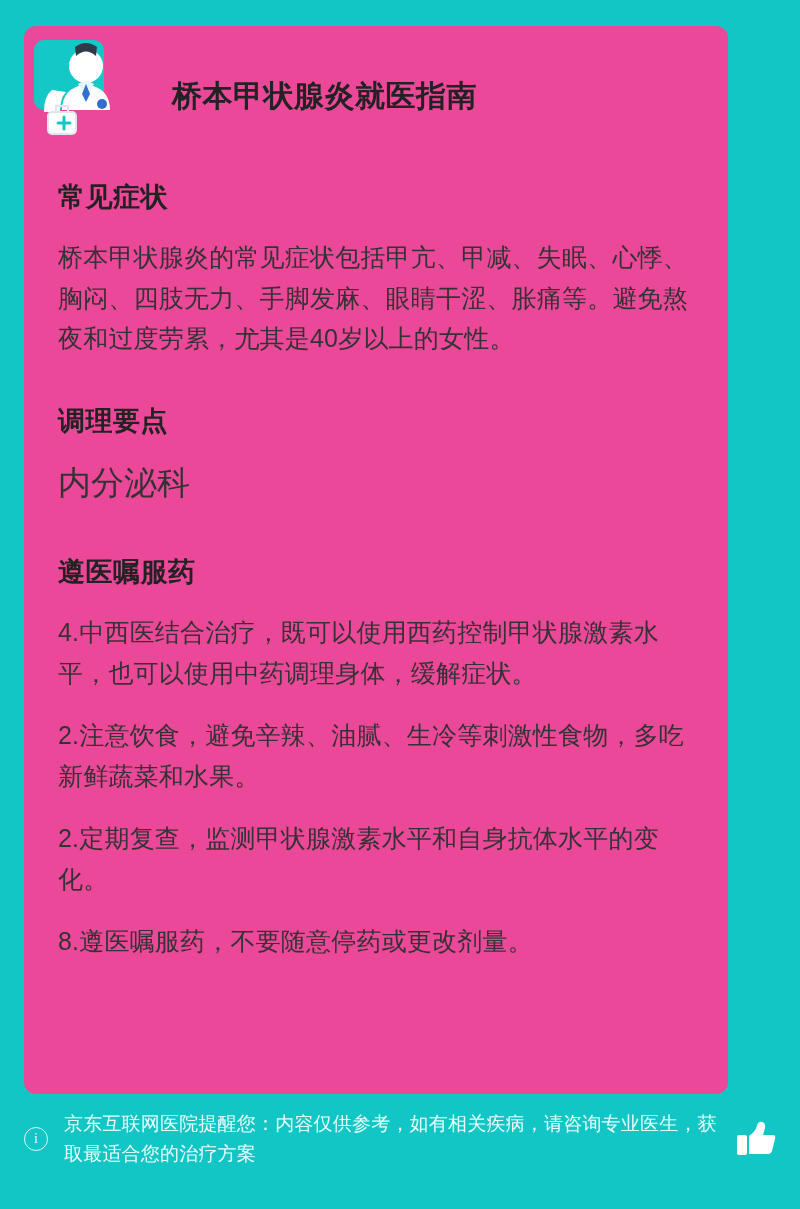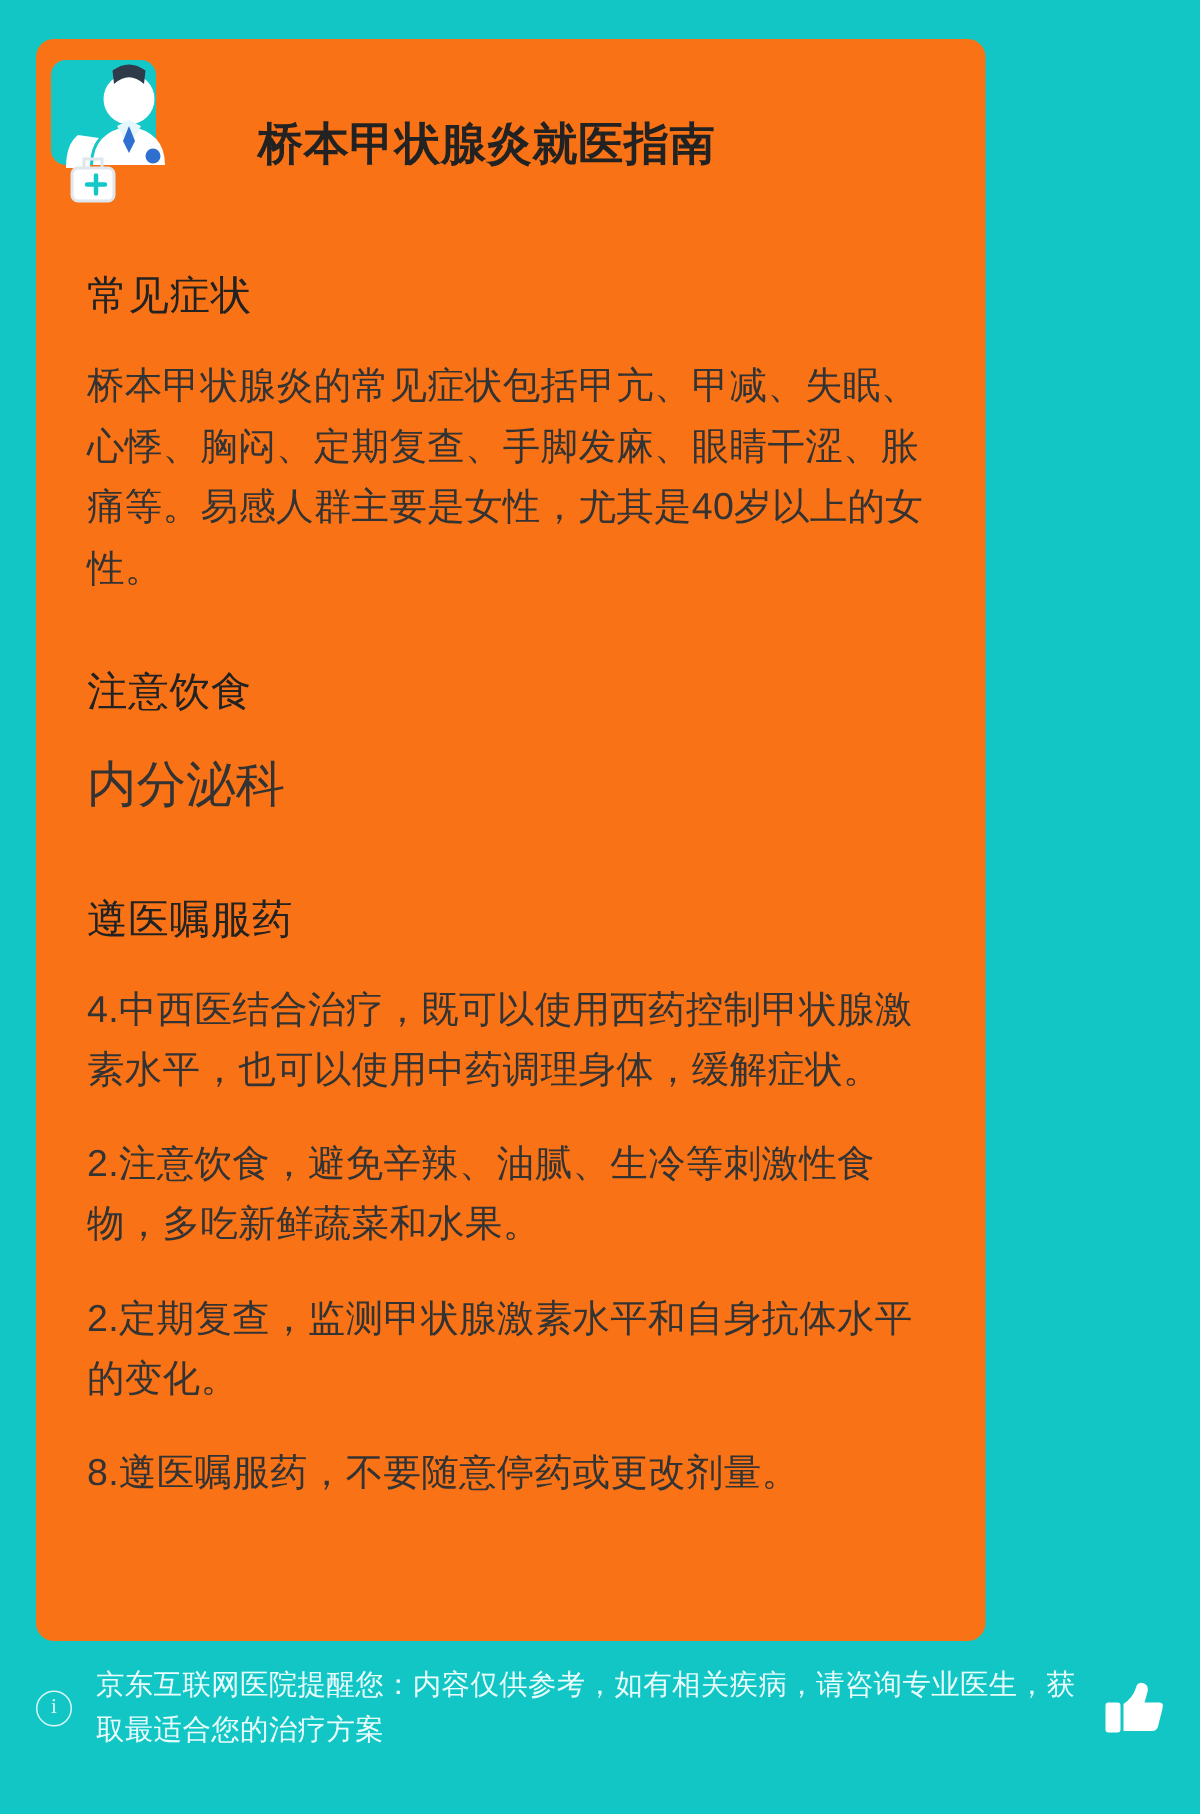--- a/index.html
+++ b/index.html
@@ -15,44 +15,44 @@
   }
   .page {
     position: relative;
     width: 800px;
     height: 1209px;
     box-sizing: border-box;
     padding: 26px 24px 0 24px;
   }
   .card {
     position: relative;
-    background: #f97316;
+    background: #ec4899;
     border-radius: 12px;
     padding: 36px 34px 30px 34px;
     box-sizing: border-box;
-    width: 633px;
+    width: 704px;
     min-height: 1068px;
   }
   .doctor-icon {
     position: absolute;
     left: 8px;
     top: 12px;
     width: 96px;
     height: 104px;
   }
   .title {
     font-size: 30px;
     font-weight: bold;
     color: #222222;
     margin: 14px 0 0 114px;
     letter-spacing: 0.5px;
   }
   h2.section {
     font-size: 27px;
-    font-weight: normal;
+    font-weight: bold;
     color: #222222;
     margin: 44px 0 22px 0;
     letter-spacing: 0.5px;
   }
   h2.section.first {
     margin-top: 62px;
   }
   p.body {
     font-size: 25px;
     line-height: 1.62;
@@ -131,23 +131,23 @@
       <circle cx="70" cy="66" r="5" fill="#2f6fd0"></circle>
       <path d="M20 52 q-8 6 -8 22 l16 0 q0 -14 6 -20 z" fill="#ffffff"></path>
       <rect x="16" y="74" width="28" height="22" rx="4" fill="#ffffff" stroke="#dfe6ec" stroke-width="2"></rect>
       <path d="M24 74 l0 -6 l12 0 l0 6" fill="none" stroke="#dfe6ec" stroke-width="2"></path>
       <path d="M26 85 l12 0 M32 79 l0 12" stroke="#14c8c8" stroke-width="3" stroke-linecap="round"></path>
     </svg>
 
     <div class="title">桥本甲状腺炎就医指南</div>
 
     <h2 class="section first">常见症状</h2>
-    <p class="body">桥本甲状腺炎的常见症状包括甲亢、甲减、失眠、心悸、胸闷、定期复查、手脚发麻、眼睛干涩、胀痛等。易感人群主要是女性，尤其是40岁以上的女性。</p>
+    <p class="body">桥本甲状腺炎的常见症状包括甲亢、甲减、失眠、心悸、胸闷、四肢无力、手脚发麻、眼睛干涩、胀痛等。避免熬夜和过度劳累，尤其是40岁以上的女性。</p>
 
-    <h2 class="section">注意饮食</h2>
+    <h2 class="section">调理要点</h2>
     <p class="dept">内分泌科</p>
 
     <h2 class="section">遵医嘱服药</h2>
     <p class="body">4.中西医结合治疗，既可以使用西药控制甲状腺激素水平，也可以使用中药调理身体，缓解症状。</p>
     <p class="body">2.注意饮食，避免辛辣、油腻、生冷等刺激性食物，多吃新鲜蔬菜和水果。</p>
     <p class="body">2.定期复查，监测甲状腺激素水平和自身抗体水平的变化。</p>
     <p class="body last">8.遵医嘱服药，不要随意停药或更改剂量。</p>
 
   </div>
 

